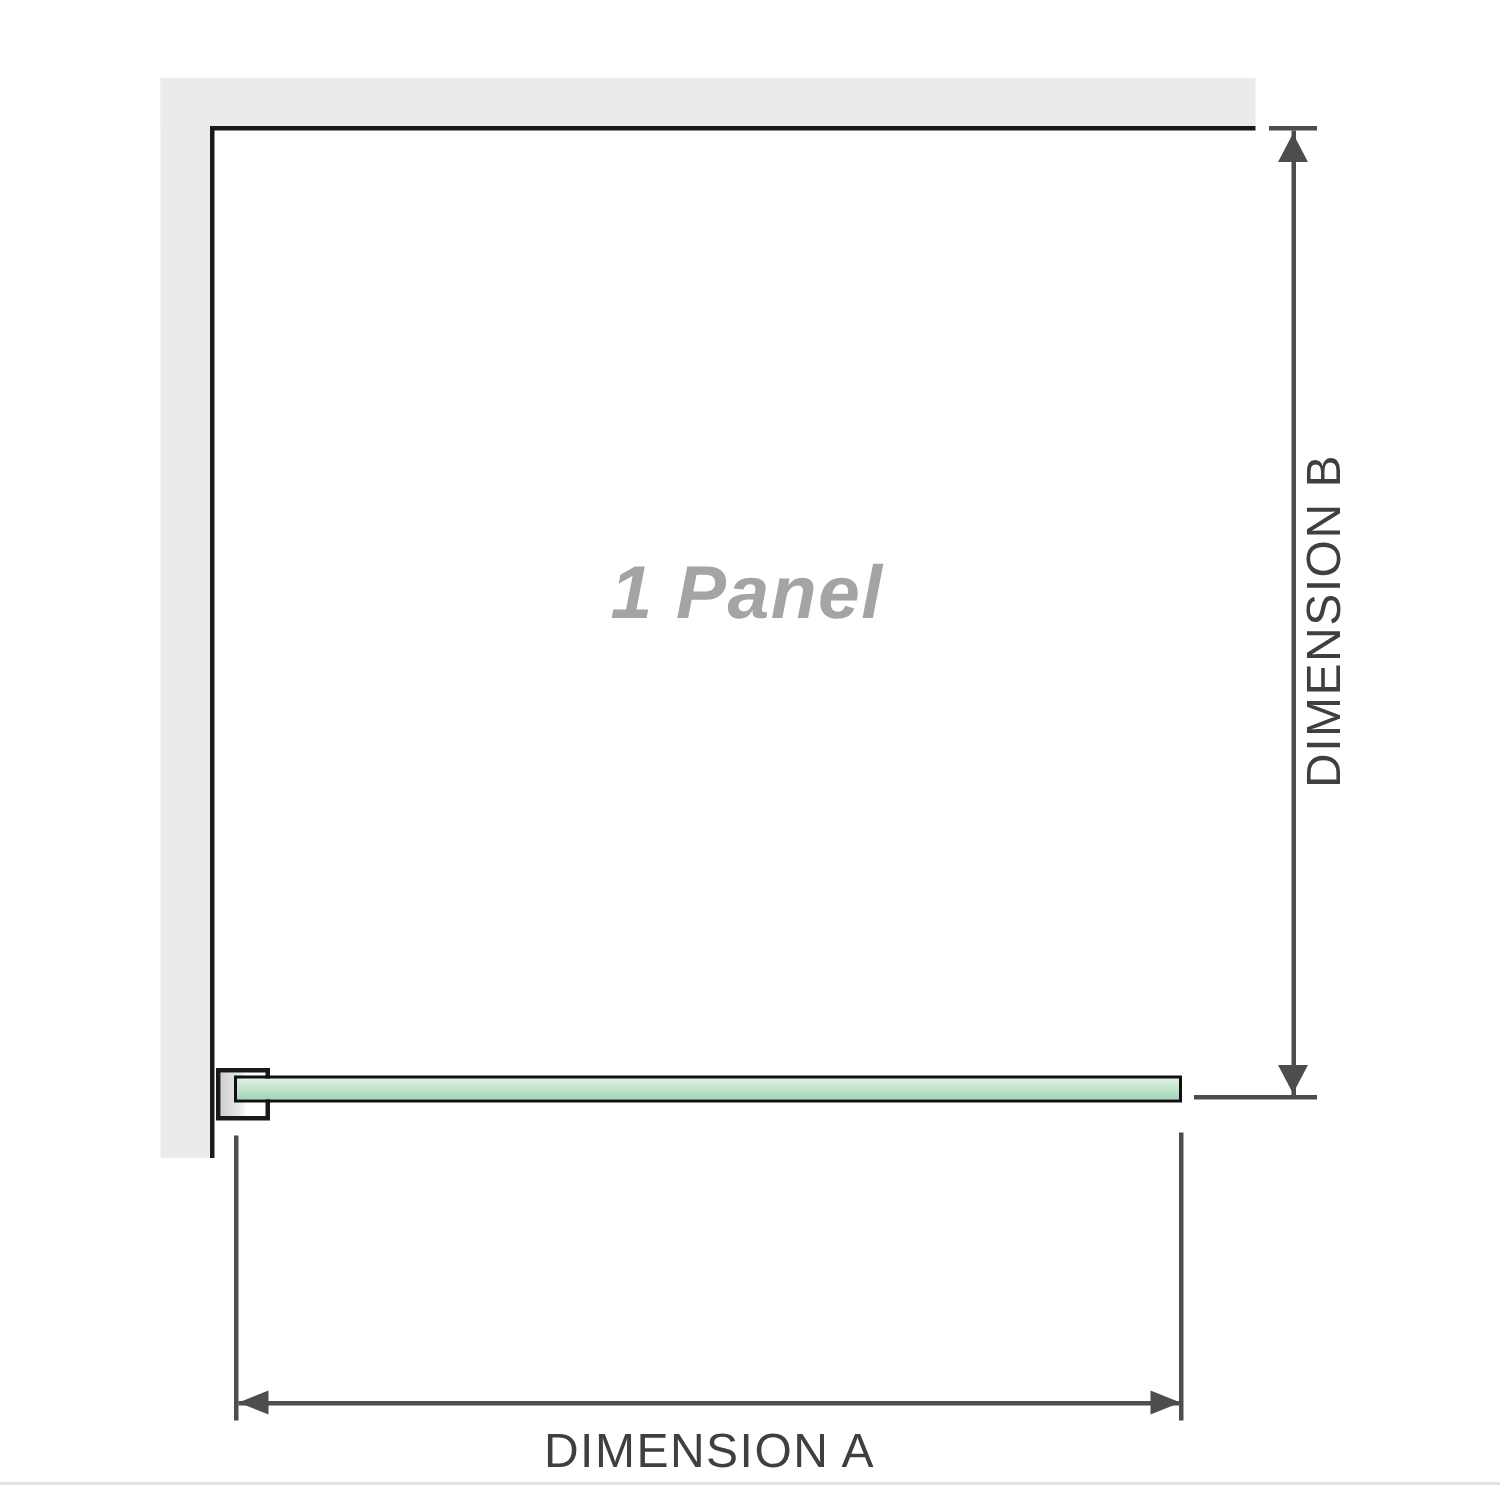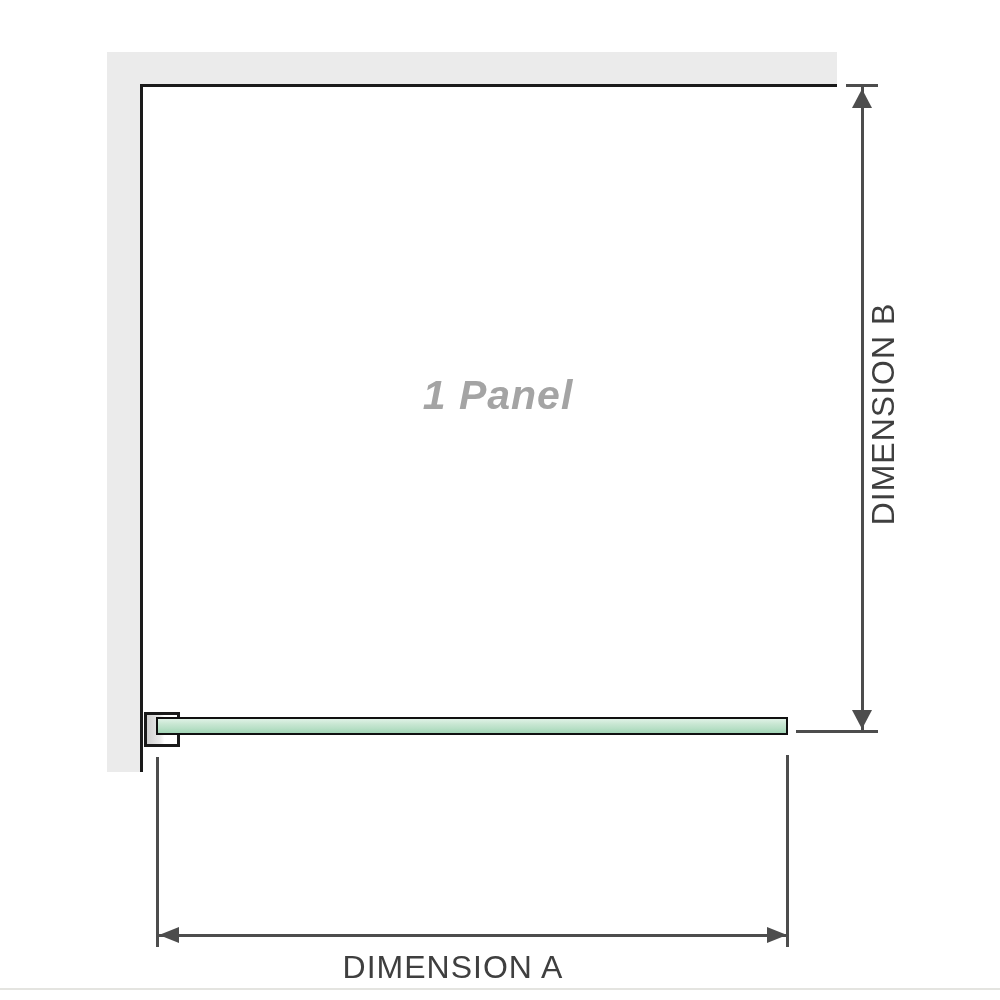--- a/index.html
+++ b/index.html
@@ -22,21 +22,21 @@
   .wall-left { left:107px; top:52px;  width:33px;  height:720px; background: var(--wall, #ebebeb); }
 
   
   .edge-top  { left:140px; top:84px;  width:697px; height:3px;   background: var(--outline, #1a1a1a); }
   .edge-left { left:140px; top:84px;  width:3px;   height:688px; background: var(--outline, #1a1a1a); }
 
   
   .watermark {
     left:498px; top:395px;
     transform: translate(-50%, -50%);
-    font-size: 41px;
+    font-size: 50px;
     font-style: italic;
     font-weight: 700;
     letter-spacing: 1px;
     color: var(--watermark-text, #a4a4a4);
     white-space: nowrap;
   }
 
   
   .bracket {
     left:144px; top:712px; width:36px; height:35px;
@@ -96,21 +96,21 @@
   }
 
   .dim-label {
     color: var(--dimension-text, #3f3f3f);
     font-size: 32px;
     font-weight: 300;
     letter-spacing: 1px;
     white-space: nowrap;
   }
   .dimA-label {
-    left:453px; top:949px;
+    left:473px; top:949px;
     transform: translateX(-50%);
   }
   .dimB-label {
     left:883px; top:414px;
     transform: translate(-50%, -50%) rotate(-90deg);
   }
 
   .bottom-divider {
     left:0; top:988px; width:1000px; height:2px;
     background: var(--divider, #e4e4e0);

